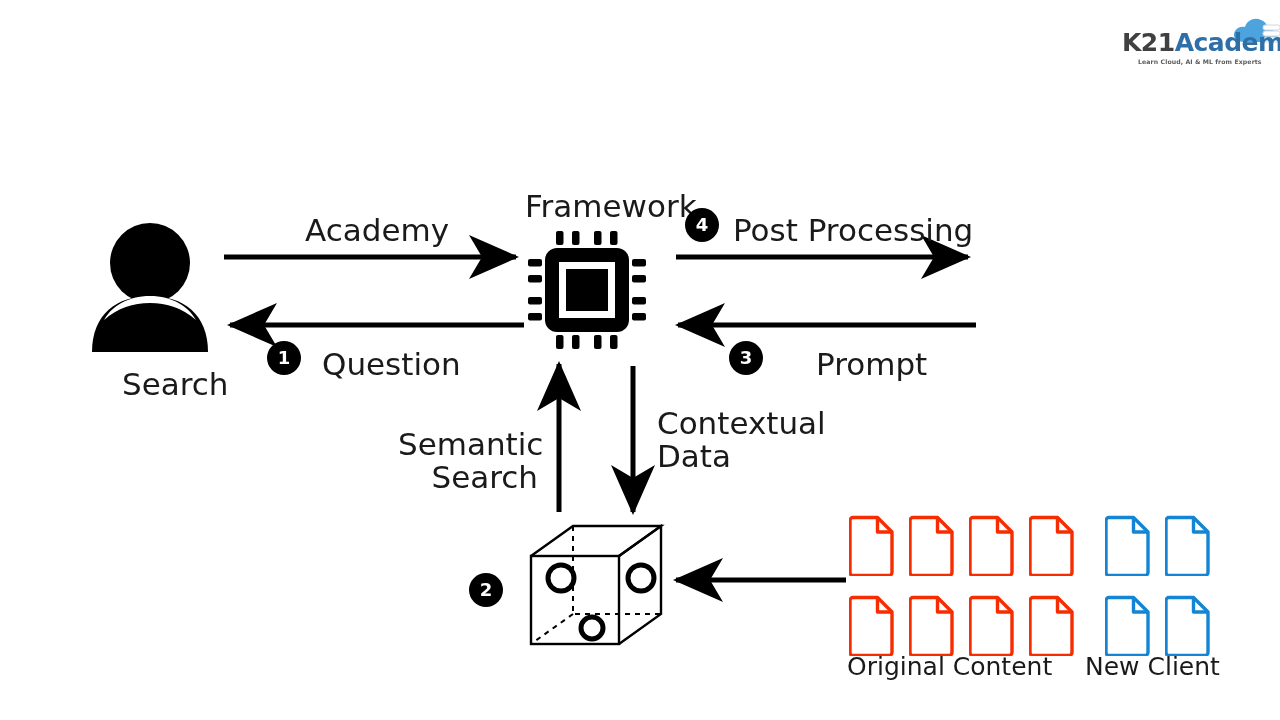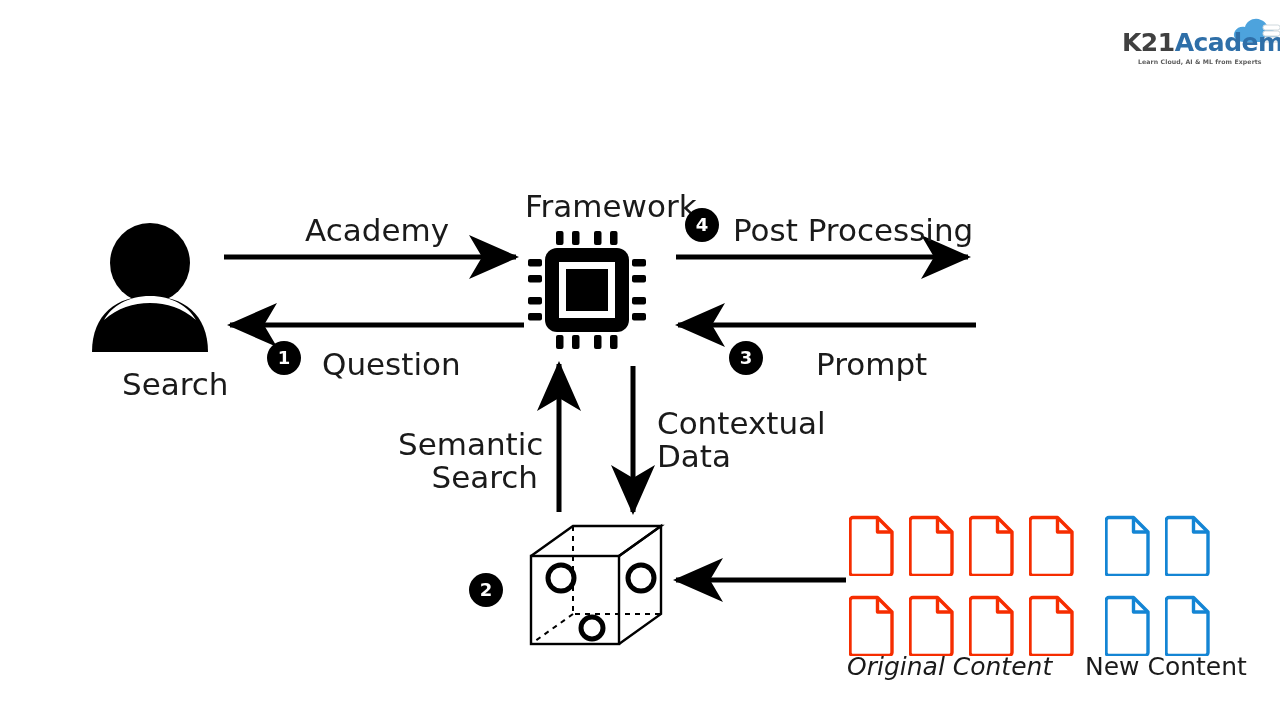--- a/index.html
+++ b/index.html
@@ -239,16 +239,16 @@
       <svg class="doc" viewBox="0 0 47 62">
         <path d="M4 3.5 h24.5 L43 18 v40.5 a3 3 0 0 1 -3 3 H4 a3 3 0 0 1 -3 -3 V6.5 a3 3 0 0 1 3 -3 Z" fill="none" stroke="#1485d4" stroke-width="3.4" stroke-linejoin="round"></path>
         <path d="M28.5 3.5 V18 H43" fill="none" stroke="#1485d4" stroke-width="3.4" stroke-linejoin="round"></path>
       </svg>
       <svg class="doc" viewBox="0 0 47 62">
         <path d="M4 3.5 h24.5 L43 18 v40.5 a3 3 0 0 1 -3 3 H4 a3 3 0 0 1 -3 -3 V6.5 a3 3 0 0 1 3 -3 Z" fill="none" stroke="#1485d4" stroke-width="3.4" stroke-linejoin="round"></path>
         <path d="M28.5 3.5 V18 H43" fill="none" stroke="#1485d4" stroke-width="3.4" stroke-linejoin="round"></path>
       </svg>
     </div>
 
-  <div class="lbl" style="left:847px; top:652px; font-size:25px;font-style:italic;">Original Content</div>
-  <div class="lbl" style="left:1085px; top:652px; font-size:25px;">New Content</div>
+  <div class="lbl" style="left:847px; top:652px; font-size:25px;">Original Content</div>
+  <div class="lbl" style="left:1085px; top:652px; font-size:25px;">New Client</div>
 
 </div>
 
 </body></html>

